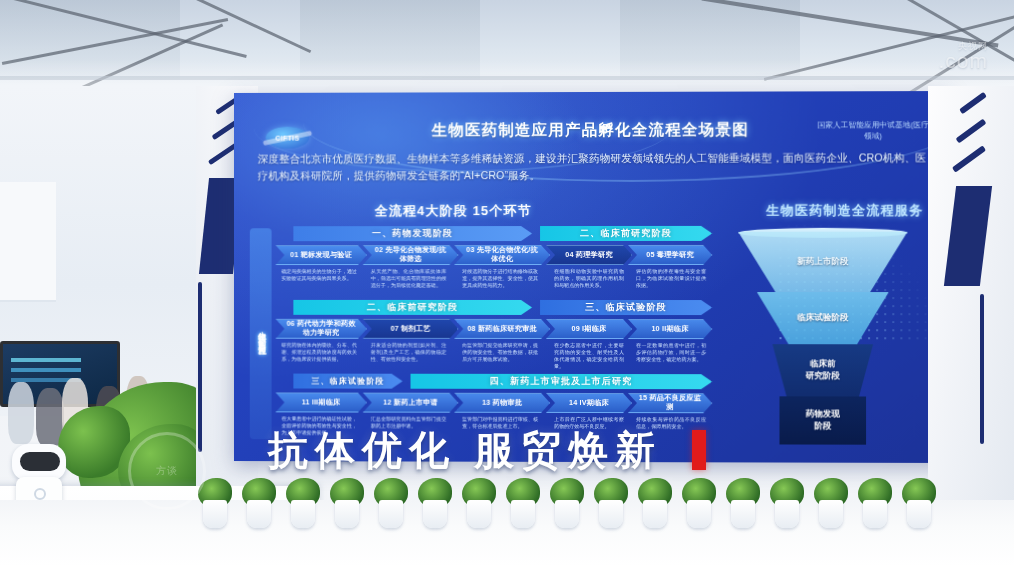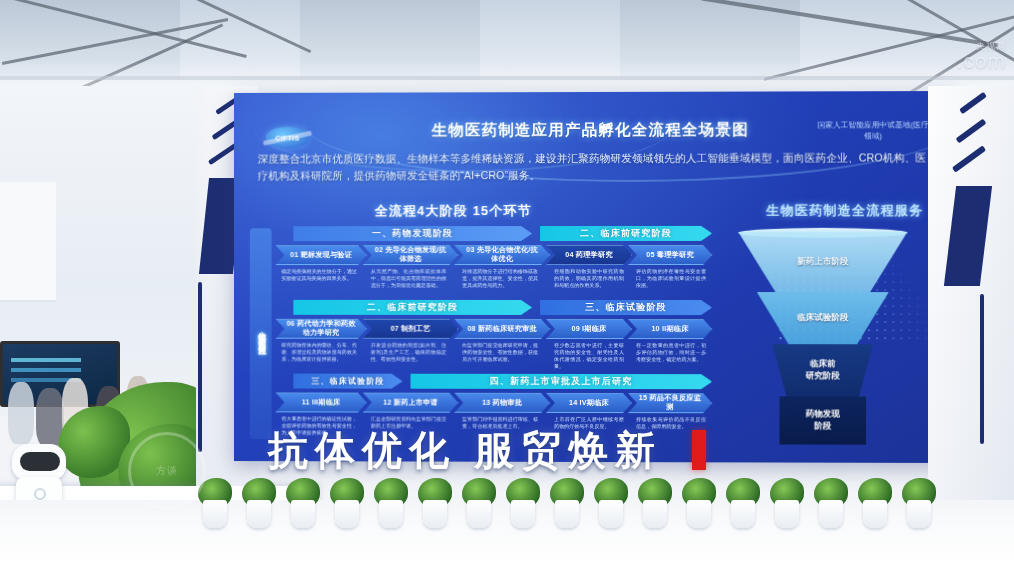--- a/index.html
+++ b/index.html
@@ -313,21 +313,21 @@
   .cctv-main{
     font-size:24px; font-weight:bold; letter-spacing:-1px; line-height:1;
     opacity:.92;
   }
   .cctv-sub{
     margin-top:2px; font-size:17px; font-weight:bold; letter-spacing:8px; opacity:.92;
   }
 
   
   .watermark{
-    position:absolute; right:8px; top:40px;
+    position:absolute; right:26px; top:40px;
     color:rgba(255,255,255,.55); font-size:21px; letter-spacing:1px;
     text-shadow:0 1px 2px rgba(80,100,130,.25);
   }
   .watermark .small{ font-size:9px; display:block; text-align:right; margin-bottom:-4px; }
 
   
   .bug{
     position:absolute; left:128px; top:432px; width:78px; height:78px;
     border-radius:50%;
     border:3px solid rgba(255,255,255,.28);

